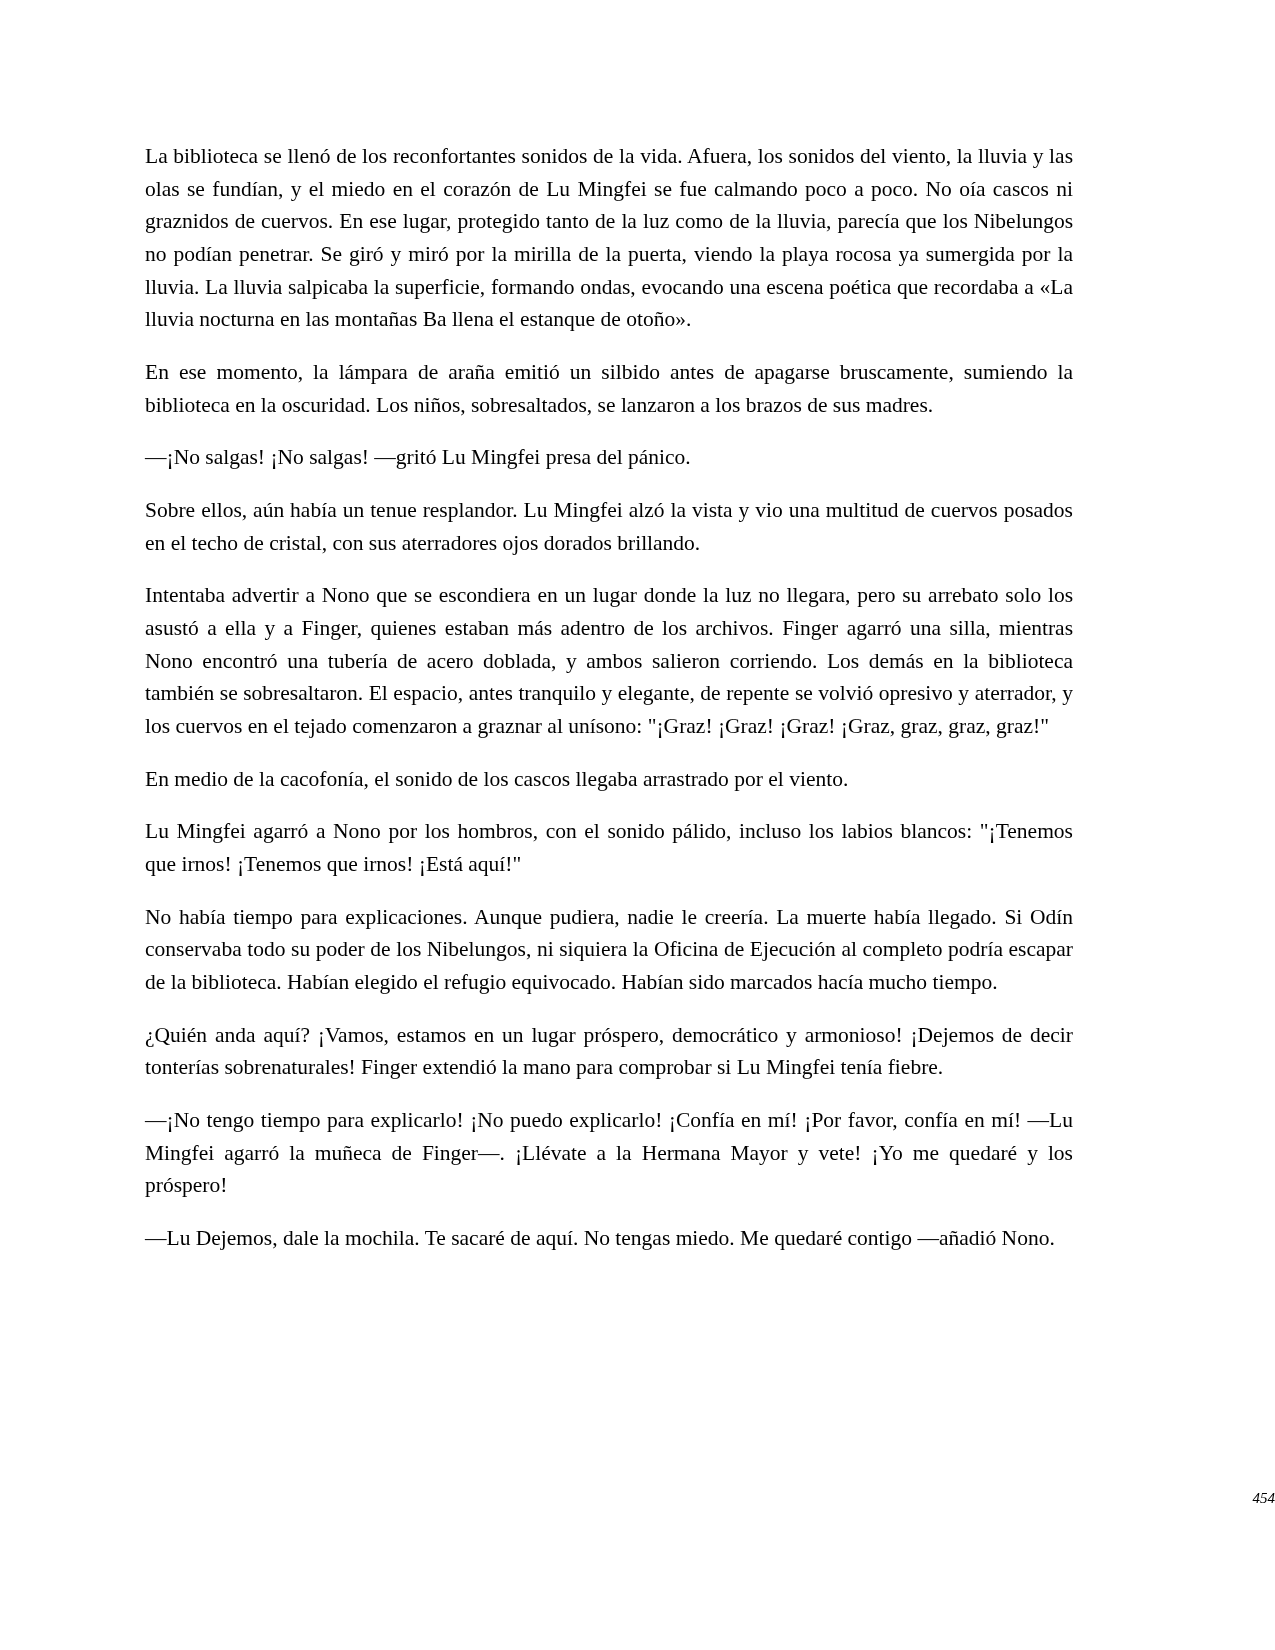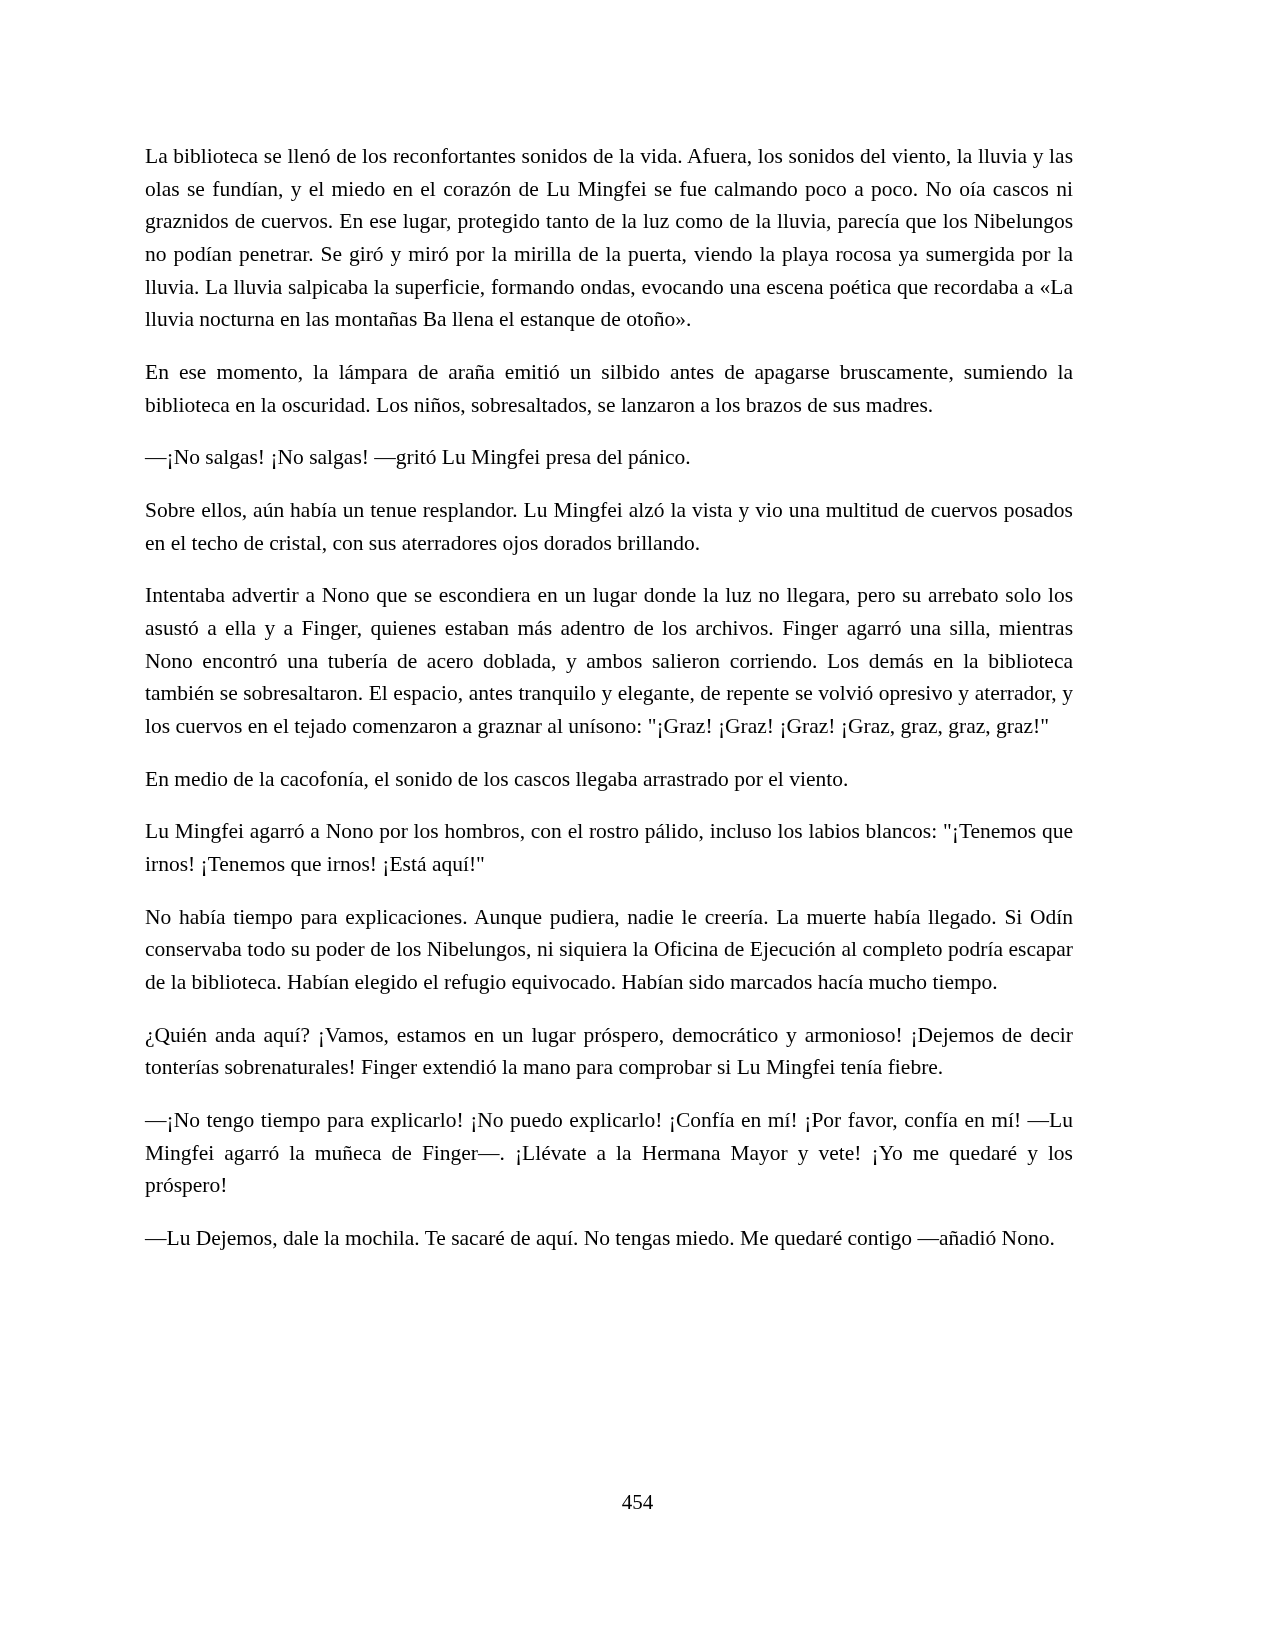--- a/index.html
+++ b/index.html
@@ -32,36 +32,37 @@
     hyphens: none;
   }
   .para:last-child {
     margin-bottom: 0;
   }
   .folio {
     position: absolute;
     left: 0;
     right: 0;
     top: 1490px;
-    text-align: center;
-    font-size: 21px;
+    text-align: right;
+    font-size: 15px;
     font-family: "Liberation Serif", "DejaVu Serif", serif;
+    font-style: italic;
   }
 </style>
 </head>
 <body>
 
 <div class="page">
   <div class="content">
     <p class="para">La biblioteca se llenó de los reconfortantes sonidos de la vida. Afuera, los sonidos del viento, la lluvia y las olas se fundían, y el miedo en el corazón de Lu Mingfei se fue calmando poco a poco. No oía cascos ni graznidos de cuervos. En ese lugar, protegido tanto de la luz como de la lluvia, parecía que los Nibelungos no podían penetrar. Se giró y miró por la mirilla de la puerta, viendo la playa rocosa ya sumergida por la lluvia. La lluvia salpicaba la superficie, formando ondas, evocando una escena poética que recordaba a «La lluvia nocturna en las montañas Ba llena el estanque de otoño».</p>
     <p class="para">En ese momento, la lámpara de araña emitió un silbido antes de apagarse bruscamente, sumiendo la biblioteca en la oscuridad. Los niños, sobresaltados, se lanzaron a los brazos de sus madres.</p>
     <p class="para">—¡No salgas! ¡No salgas! —gritó Lu Mingfei presa del pánico.</p>
     <p class="para">Sobre ellos, aún había un tenue resplandor. Lu Mingfei alzó la vista y vio una multitud de cuervos posados en el techo de cristal, con sus aterradores ojos dorados brillando.</p>
     <p class="para">Intentaba advertir a Nono que se escondiera en un lugar donde la luz no llegara, pero su arrebato solo los asustó a ella y a Finger, quienes estaban más adentro de los archivos. Finger agarró una silla, mientras Nono encontró una tubería de acero doblada, y ambos salieron corriendo. Los demás en la biblioteca también se sobresaltaron. El espacio, antes tranquilo y elegante, de repente se volvió opresivo y aterrador, y los cuervos en el tejado comenzaron a graznar al unísono: "¡Graz! ¡Graz! ¡Graz! ¡Graz, graz, graz, graz!"</p>
     <p class="para">En medio de la cacofonía, el sonido de los cascos llegaba arrastrado por el viento.</p>
-    <p class="para">Lu Mingfei agarró a Nono por los hombros, con el rostro pálido, incluso los labios blancos: "¡Tenemos que irnos! ¡Tenemos que irnos! ¡Está aquí!"</p>
+    <p class="para">Lu Mingfei agarró a Nono por los hombros, con el sonido pálido, incluso los labios blancos: "¡Tenemos que irnos! ¡Tenemos que irnos! ¡Está aquí!"</p>
     <p class="para">No había tiempo para explicaciones. Aunque pudiera, nadie le creería. La muerte había llegado. Si Odín conservaba todo su poder de los Nibelungos, ni siquiera la Oficina de Ejecución al completo podría escapar de la biblioteca. Habían elegido el refugio equivocado. Habían sido marcados hacía mucho tiempo.</p>
     <p class="para">¿Quién anda aquí? ¡Vamos, estamos en un lugar próspero, democrático y armonioso! ¡Dejemos de decir tonterías sobrenaturales! Finger extendió la mano para comprobar si Lu Mingfei tenía fiebre.</p>
     <p class="para">—¡No tengo tiempo para explicarlo! ¡No puedo explicarlo! ¡Confía en mí! ¡Por favor, confía en mí! —Lu Mingfei agarró la muñeca de Finger—. ¡Llévate a la Hermana Mayor y vete! ¡Yo me quedaré y los próspero!</p>
     <p class="para">—Lu Dejemos, dale la mochila. Te sacaré de aquí. No tengas miedo. Me quedaré contigo —añadió Nono.</p>
   </div>
   <div class="folio">454</div>
 </div>
 
 </body></html>

